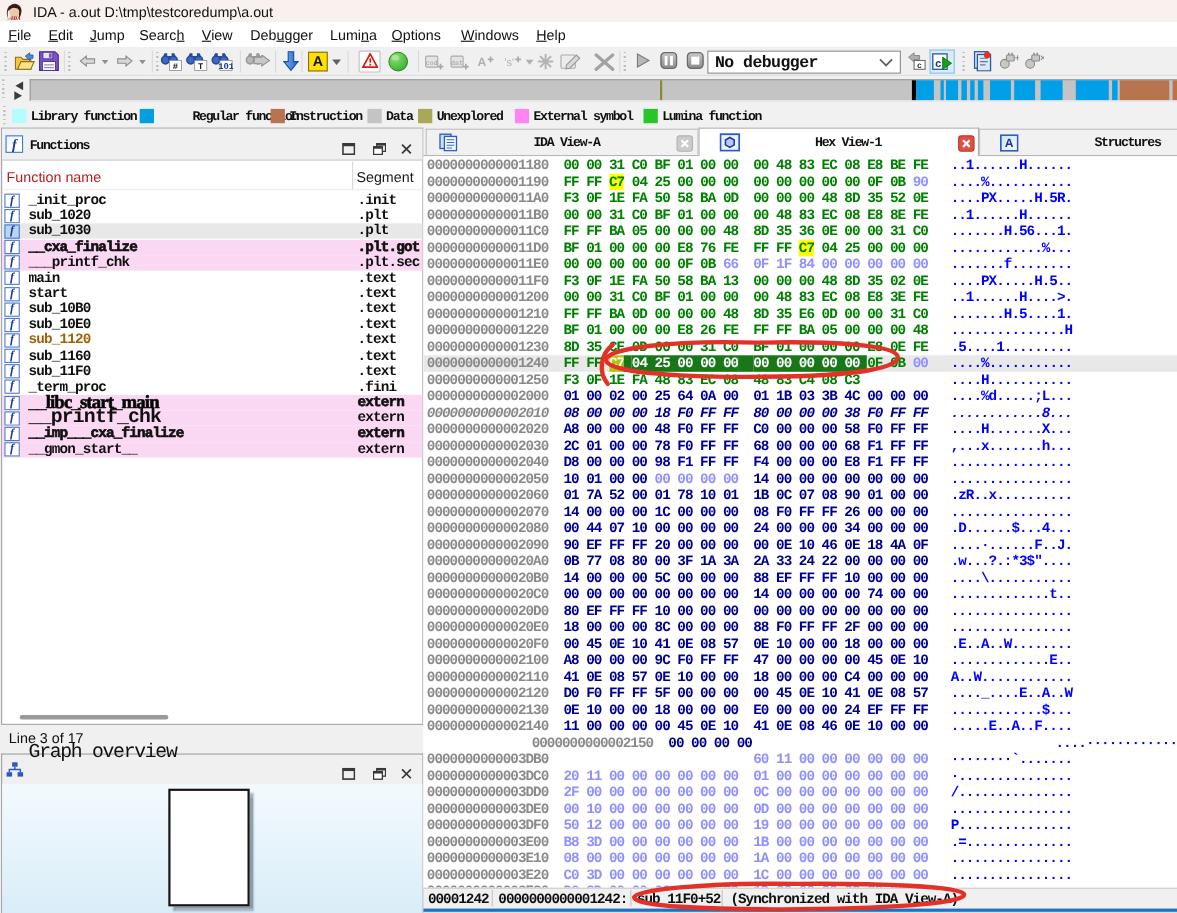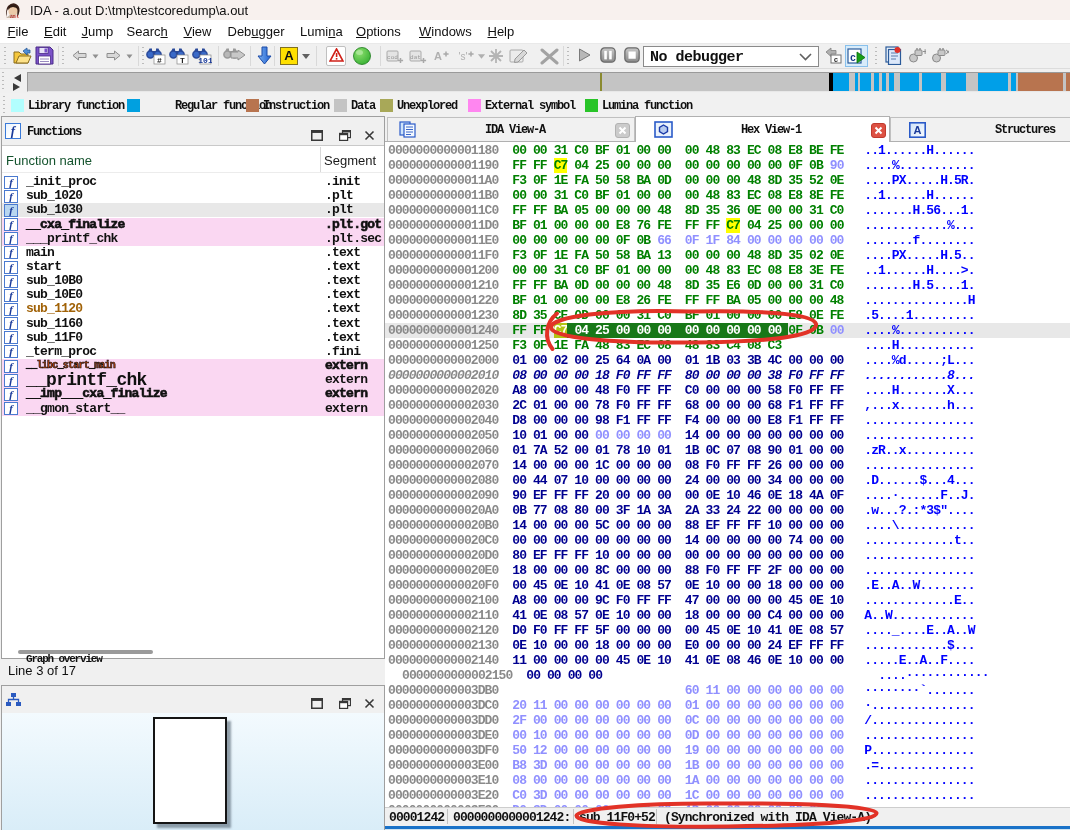--- a/index.html
+++ b/index.html
@@ -287,21 +287,21 @@
   </svg>
 <svg class="abs" style="left:339px;top:130px" width="12" height="11" viewBox="0 0 12 11">
 <rect x="3.5" y="0.6" width="8" height="7" fill="none" stroke="#383838" stroke-width="1.2"></rect>
 <rect x="3.5" y="0.6" width="8" height="1.8" fill="#383838"></rect>
 <rect x="0.6" y="3.4" width="8" height="7" fill="#fff" stroke="#383838" stroke-width="1.2"></rect>
 <rect x="0.6" y="3.4" width="8" height="1.8" fill="#383838"></rect>
   </svg>
 <svg class="abs" style="left:364px;top:130px" width="11" height="11" viewBox="0 0 11 11">
 <path d="M1.5 1.5 L9.5 9.5 M9.5 1.5 L1.5 9.5" stroke="#383838" stroke-width="1.6"></path>
   </svg>
-<div class="abs" style="left:6px;top:153px;font-size:13px;color:#14532d;">Function name</div>
+<div class="abs" style="left:6px;top:153px;font-size:13px;color:#b91c1c;">Function name</div>
 <div class="abs" style="left:324px;top:153px;font-size:13px;color:#1a1a1a;">Segment</div>
 <div class="abs" style="left:320px;top:147px;width:1px;height:25px;background:#d8d8d8;"></div>
 <div class="abs" style="left:2px;top:172px;width:382px;height:1px;background:#ececec;"></div>
 <div class="abs" style="left:4px;top:175.5px;width:14px;height:13px;border:1px solid #4a7ad0;background:#fff;font-family:'Liberation Serif',serif;font-style:italic;font-weight:bold;color:#1a3a9a;font-size:11px;line-height:11px;text-align:center;">f</div>
 <div class="abs mono" style="left:26px;top:175.0px;font-size:13px;letter-spacing:-0.76px;line-height:14.16px;font-weight:bold;color:#101010;white-space:pre;">_init_proc</div>
 <div class="abs mono" style="left:325px;top:175.0px;font-size:13px;letter-spacing:-0.76px;line-height:14.16px;font-weight:bold;color:#101010;white-space:pre;">.init</div>
 <div class="abs" style="left:4px;top:189.7px;width:14px;height:13px;border:1px solid #4a7ad0;background:#fff;font-family:'Liberation Serif',serif;font-style:italic;font-weight:bold;color:#1a3a9a;font-size:11px;line-height:11px;text-align:center;">f</div>
 <div class="abs mono" style="left:26px;top:189.2px;font-size:13px;letter-spacing:-0.76px;line-height:14.16px;font-weight:bold;color:#101010;white-space:pre;">sub_1020</div>
 <div class="abs mono" style="left:325px;top:189.2px;font-size:13px;letter-spacing:-0.76px;line-height:14.16px;font-weight:bold;color:#101010;white-space:pre;">.plt</div>
 <div class="abs" style="left:2px;top:203.3px;width:382px;height:14.16px;background:#e8e8e8;"></div>
@@ -335,21 +335,21 @@
 <div class="abs mono" style="left:26px;top:316.6px;font-size:13px;letter-spacing:-0.76px;line-height:14.16px;font-weight:bold;color:#101010;white-space:pre;">sub_1160</div>
 <div class="abs mono" style="left:325px;top:316.6px;font-size:13px;letter-spacing:-0.76px;line-height:14.16px;font-weight:bold;color:#101010;white-space:pre;">.text</div>
 <div class="abs" style="left:4px;top:331.3px;width:14px;height:13px;border:1px solid #4a7ad0;background:#fff;font-family:'Liberation Serif',serif;font-style:italic;font-weight:bold;color:#1a3a9a;font-size:11px;line-height:11px;text-align:center;">f</div>
 <div class="abs mono" style="left:26px;top:330.8px;font-size:13px;letter-spacing:-0.76px;line-height:14.16px;font-weight:bold;color:#101010;white-space:pre;">sub_11F0</div>
 <div class="abs mono" style="left:325px;top:330.8px;font-size:13px;letter-spacing:-0.76px;line-height:14.16px;font-weight:bold;color:#101010;white-space:pre;">.text</div>
 <div class="abs" style="left:4px;top:345.4px;width:14px;height:13px;border:1px solid #4a7ad0;background:#fff;font-family:'Liberation Serif',serif;font-style:italic;font-weight:bold;color:#1a3a9a;font-size:11px;line-height:11px;text-align:center;">f</div>
 <div class="abs mono" style="left:26px;top:344.9px;font-size:13px;letter-spacing:-0.76px;line-height:14.16px;font-weight:bold;color:#101010;white-space:pre;">_term_proc</div>
 <div class="abs mono" style="left:325px;top:344.9px;font-size:13px;letter-spacing:-0.76px;line-height:14.16px;font-weight:bold;color:#101010;white-space:pre;">.fini</div>
 <div class="abs" style="left:2px;top:359.1px;width:382px;height:14.16px;background:#fad7f2;"></div>
 <div class="abs" style="left:4px;top:359.6px;width:14px;height:13px;border:1px solid #4a7ad0;background:#fff;font-family:'Liberation Serif',serif;font-style:italic;font-weight:bold;color:#1a3a9a;font-size:11px;line-height:11px;text-align:center;">f</div>
-<div class="abs mono" style="left:26px;top:359.1px;font-size:10px;letter-spacing:-0.76px;line-height:14.16px;font-weight:bold;-webkit-text-stroke:0.6px #101010;color:#c2410c;white-space:pre;">__libc_start_main</div>
+<div class="abs mono" style="left:26px;top:359.1px;font-size:17px;letter-spacing:-0.76px;line-height:14.16px;font-weight:bold;-webkit-text-stroke:0.6px #101010;color:#000000;white-space:pre;font-family:Liberation Serif, serif;">__libc_start_main</div>
 <div class="abs mono" style="left:325px;top:359.1px;font-size:13px;letter-spacing:-0.76px;line-height:14.16px;font-weight:bold;-webkit-text-stroke:0.6px #101010;color:#101010;white-space:pre;">extern</div>
 <div class="abs" style="left:2px;top:373.2px;width:382px;height:14.16px;background:#fad7f2;"></div>
 <div class="abs" style="left:4px;top:373.7px;width:14px;height:13px;border:1px solid #4a7ad0;background:#fff;font-family:'Liberation Serif',serif;font-style:italic;font-weight:bold;color:#1a3a9a;font-size:11px;line-height:11px;text-align:center;">f</div>
 <div class="abs mono" style="left:26px;top:373.2px;font-size:18px;letter-spacing:-0.76px;line-height:14.16px;font-weight:bold;color:#101010;white-space:pre;">__printf_chk</div>
 <div class="abs mono" style="left:325px;top:373.2px;font-size:13px;letter-spacing:-0.76px;line-height:14.16px;font-weight:bold;color:#101010;white-space:pre;">extern</div>
 <div class="abs" style="left:2px;top:387.4px;width:382px;height:14.16px;background:#fad7f2;"></div>
 <div class="abs" style="left:4px;top:387.9px;width:14px;height:13px;border:1px solid #4a7ad0;background:#fff;font-family:'Liberation Serif',serif;font-style:italic;font-weight:bold;color:#1a3a9a;font-size:11px;line-height:11px;text-align:center;">f</div>
 <div class="abs mono" style="left:26px;top:387.4px;font-size:13px;letter-spacing:-0.76px;line-height:14.16px;font-weight:bold;-webkit-text-stroke:0.6px #101010;color:#101010;white-space:pre;">__imp___cxa_finalize</div>
 <div class="abs mono" style="left:325px;top:387.4px;font-size:13px;letter-spacing:-0.76px;line-height:14.16px;font-weight:bold;-webkit-text-stroke:0.6px #101010;color:#101010;white-space:pre;">extern</div>
 <div class="abs" style="left:2px;top:401.6px;width:382px;height:14.16px;background:#fad7f2;"></div>
@@ -359,21 +359,21 @@
 <div class="abs" style="left:18px;top:650px;width:135px;height:4px;background:#9a9a9a;border-radius:2px;"></div>
 <div class="abs" style="left:0;top:659px;width:385px;height:26px;background:#f0f0f0;"></div>
 <div class="abs" style="left:8px;top:663px;font-size:13px;color:#101010;">Line 3 of 17</div>
 <div class="abs" style="left:1px;top:685px;width:384px;height:145px;border:1px solid #9f9f9f;border-bottom:none;background:#f0f0f0;"></div>
 <svg class="abs" style="left:5px;top:692px" width="17" height="16" viewBox="0 0 17 16">
 <rect x="6" y="1" width="5" height="4" fill="#2a5ac0"></rect>
 <rect x="1" y="10" width="5" height="4" fill="#2a5ac0"></rect>
 <rect x="11" y="10" width="5" height="4" fill="#2a5ac0"></rect>
 <path d="M8.5 5 L8.5 7.5 M3.5 10 L3.5 7.5 L13.5 7.5 L13.5 10" stroke="#2a5ac0" stroke-width="1.3" fill="none"></path>
 </svg>
-<div class="abs mono" style="left:26px;top:653px;font-size:11px;letter-spacing:-1.2px;color:#101010;font-weight:bold;white-space:pre;">Graph overview</div>
+<div class="abs mono" style="left:26px;top:674px;font-size:18px;letter-spacing:-1.2px;color:#101010;font-weight:normal;white-space:pre;">Graph overview</div>
 <svg class="abs" style="left:311px;top:698px" width="12" height="11" viewBox="0 0 12 11">
 <rect x="0.75" y="0.75" width="10.5" height="9.5" fill="none" stroke="#383838" stroke-width="1.5"></rect>
 <rect x="0.75" y="0.75" width="10.5" height="2.2" fill="#383838"></rect>
   </svg>
 <svg class="abs" style="left:339px;top:698px" width="12" height="11" viewBox="0 0 12 11">
 <rect x="3.5" y="0.6" width="8" height="7" fill="none" stroke="#383838" stroke-width="1.2"></rect>
 <rect x="3.5" y="0.6" width="8" height="1.8" fill="#383838"></rect>
 <rect x="0.6" y="3.4" width="8" height="7" fill="#fff" stroke="#383838" stroke-width="1.2"></rect>
 <rect x="0.6" y="3.4" width="8" height="1.8" fill="#383838"></rect>
   </svg>
@@ -451,21 +451,21 @@
     <div class="hx" style="height:15px;padding-left:3px;"><span class="addr">00000000000020B0</span><span>  </span><span class="n">14 00 00 00 5C 00 00 00</span><span>  </span><span class="n">88 EF FF FF 10 00 00 00</span><span></span><span>   </span><span class="a">....\...........</span></div>
     <div class="hx" style="height:15px;padding-left:3px;"><span class="addr">00000000000020C0</span><span>  </span><span class="n">00 00 00 00 00 00 00 00</span><span>  </span><span class="n">14 00 00 00 00 74 00 00</span><span></span><span>   </span><span class="a">.............t..</span></div>
     <div class="hx" style="height:15px;padding-left:3px;"><span class="addr">00000000000020D0</span><span>  </span><span class="n">80 EF FF FF 10 00 00 00</span><span>  </span><span class="n">00 00 00 00 00 00 00 00</span><span></span><span>   </span><span class="a">................</span></div>
     <div class="hx" style="height:15px;padding-left:3px;"><span class="addr">00000000000020E0</span><span>  </span><span class="n">18 00 00 00 8C 00 00 00</span><span>  </span><span class="n">88 F0 FF FF 2F 00 00 00</span><span></span><span>   </span><span class="a">................</span></div>
     <div class="hx" style="height:15px;padding-left:3px;"><span class="addr">00000000000020F0</span><span>  </span><span class="n">00 45 0E 10 41 0E 08 57</span><span>  </span><span class="n">0E 10 00 00 18 00 00 00</span><span></span><span>   </span><span class="a">.E..A..W........</span></div>
     <div class="hx" style="height:15px;padding-left:3px;"><span class="addr">0000000000002100</span><span>  </span><span class="n">A8 00 00 00 9C F0 FF FF</span><span>  </span><span class="n">47 00 00 00 00 45 0E 10</span><span></span><span>   </span><span class="a">.............E..</span></div>
     <div class="hx" style="height:15px;padding-left:3px;"><span class="addr">0000000000002110</span><span>  </span><span class="n">41 0E 08 57 0E 10 00 00</span><span>  </span><span class="n">18 00 00 00 C4 00 00 00</span><span></span><span>   </span><span class="a">A..W............</span></div>
     <div class="hx" style="height:15px;padding-left:3px;"><span class="addr">0000000000002120</span><span>  </span><span class="n">D0 F0 FF FF 5F 00 00 00</span><span>  </span><span class="n">00 45 0E 10 41 0E 08 57</span><span></span><span>   </span><span class="a">...._....E..A..W</span></div>
     <div class="hx" style="height:15px;padding-left:3px;"><span class="addr">0000000000002130</span><span>  </span><span class="n">0E 10 00 00 18 00 00 00</span><span>  </span><span class="n">E0 00 00 00 24 EF FF FF</span><span></span><span>   </span><span class="a">............$...</span></div>
     <div class="hx" style="height:15px;padding-left:3px;"><span class="addr">0000000000002140</span><span>  </span><span class="n">11 00 00 00 00 45 0E 10</span><span>  </span><span class="n">41 0E 08 46 0E 10 00 00</span><span></span><span>   </span><span class="a">.....E..A..F....</span></div>
-    <div class="hx" style="height:15px;padding-left:17px;"><span class="addr">0000000000002150</span><span>  </span><span class="n">00 00 00 00</span><span>              </span><span class="n"></span><span>                       </span><span>   </span><span class="a">....</span><span class="a">············</span></div>
+    <div class="hx" style="height:15px;padding-left:3px;text-align:right;"><span class="addr">0000000000002150</span><span>  </span><span class="n">00 00 00 00</span><span>              </span><span class="n"></span><span>                       </span><span>   </span><span class="a">....</span><span class="a">············</span></div>
     <div class="hx" style="height:15px;padding-left:3px;"><span class="addr">0000000000003DB0</span><span>  </span><span class="l"></span><span>                         </span><span class="l">60 11 00 00 00 00 00 00</span><span></span><span>   </span><span class="a">········</span><span class="a">`.......</span></div>
     <div class="hx" style="height:15px;padding-left:3px;"><span class="addr">0000000000003DC0</span><span>  </span><span class="l">20 11 00 00 00 00 00 00</span><span>  </span><span class="l">01 00 00 00 00 00 00 00</span><span></span><span>   </span><span class="a">·...............</span></div>
     <div class="hx" style="height:15px;padding-left:3px;"><span class="addr">0000000000003DD0</span><span>  </span><span class="l">2F 00 00 00 00 00 00 00</span><span>  </span><span class="l">0C 00 00 00 00 00 00 00</span><span></span><span>   </span><span class="a">/...............</span></div>
     <div class="hx" style="height:15px;padding-left:3px;"><span class="addr">0000000000003DE0</span><span>  </span><span class="l">00 10 00 00 00 00 00 00</span><span>  </span><span class="l">0D 00 00 00 00 00 00 00</span><span></span><span>   </span><span class="a">................</span></div>
     <div class="hx" style="height:15px;padding-left:3px;"><span class="addr">0000000000003DF0</span><span>  </span><span class="l">50 12 00 00 00 00 00 00</span><span>  </span><span class="l">19 00 00 00 00 00 00 00</span><span></span><span>   </span><span class="a">P...............</span></div>
     <div class="hx" style="height:15px;padding-left:3px;"><span class="addr">0000000000003E00</span><span>  </span><span class="l">B8 3D 00 00 00 00 00 00</span><span>  </span><span class="l">1B 00 00 00 00 00 00 00</span><span></span><span>   </span><span class="a">.=..............</span></div>
     <div class="hx" style="height:15px;padding-left:3px;"><span class="addr">0000000000003E10</span><span>  </span><span class="l">08 00 00 00 00 00 00 00</span><span>  </span><span class="l">1A 00 00 00 00 00 00 00</span><span></span><span>   </span><span class="a">................</span></div>
     <div class="hx" style="height:15px;padding-left:3px;"><span class="addr">0000000000003E20</span><span>  </span><span class="l">C0 3D 00 00 00 00 00 00</span><span>  </span><span class="l">1C 00 00 00 00 00 00 00</span><span></span><span>   </span><span class="a">................</span></div>
     <div class="hx" style="height:15px;padding-left:3px;"><span class="addr">0000000000003E30</span><span>  </span><span class="l">D0 3D 00 00 00 00 00 00</span><span>  </span><span class="l">1D 00 00 00 00 00 00 00</span><span></span><span>   </span><span class="a">................</span></div>
   </div>

